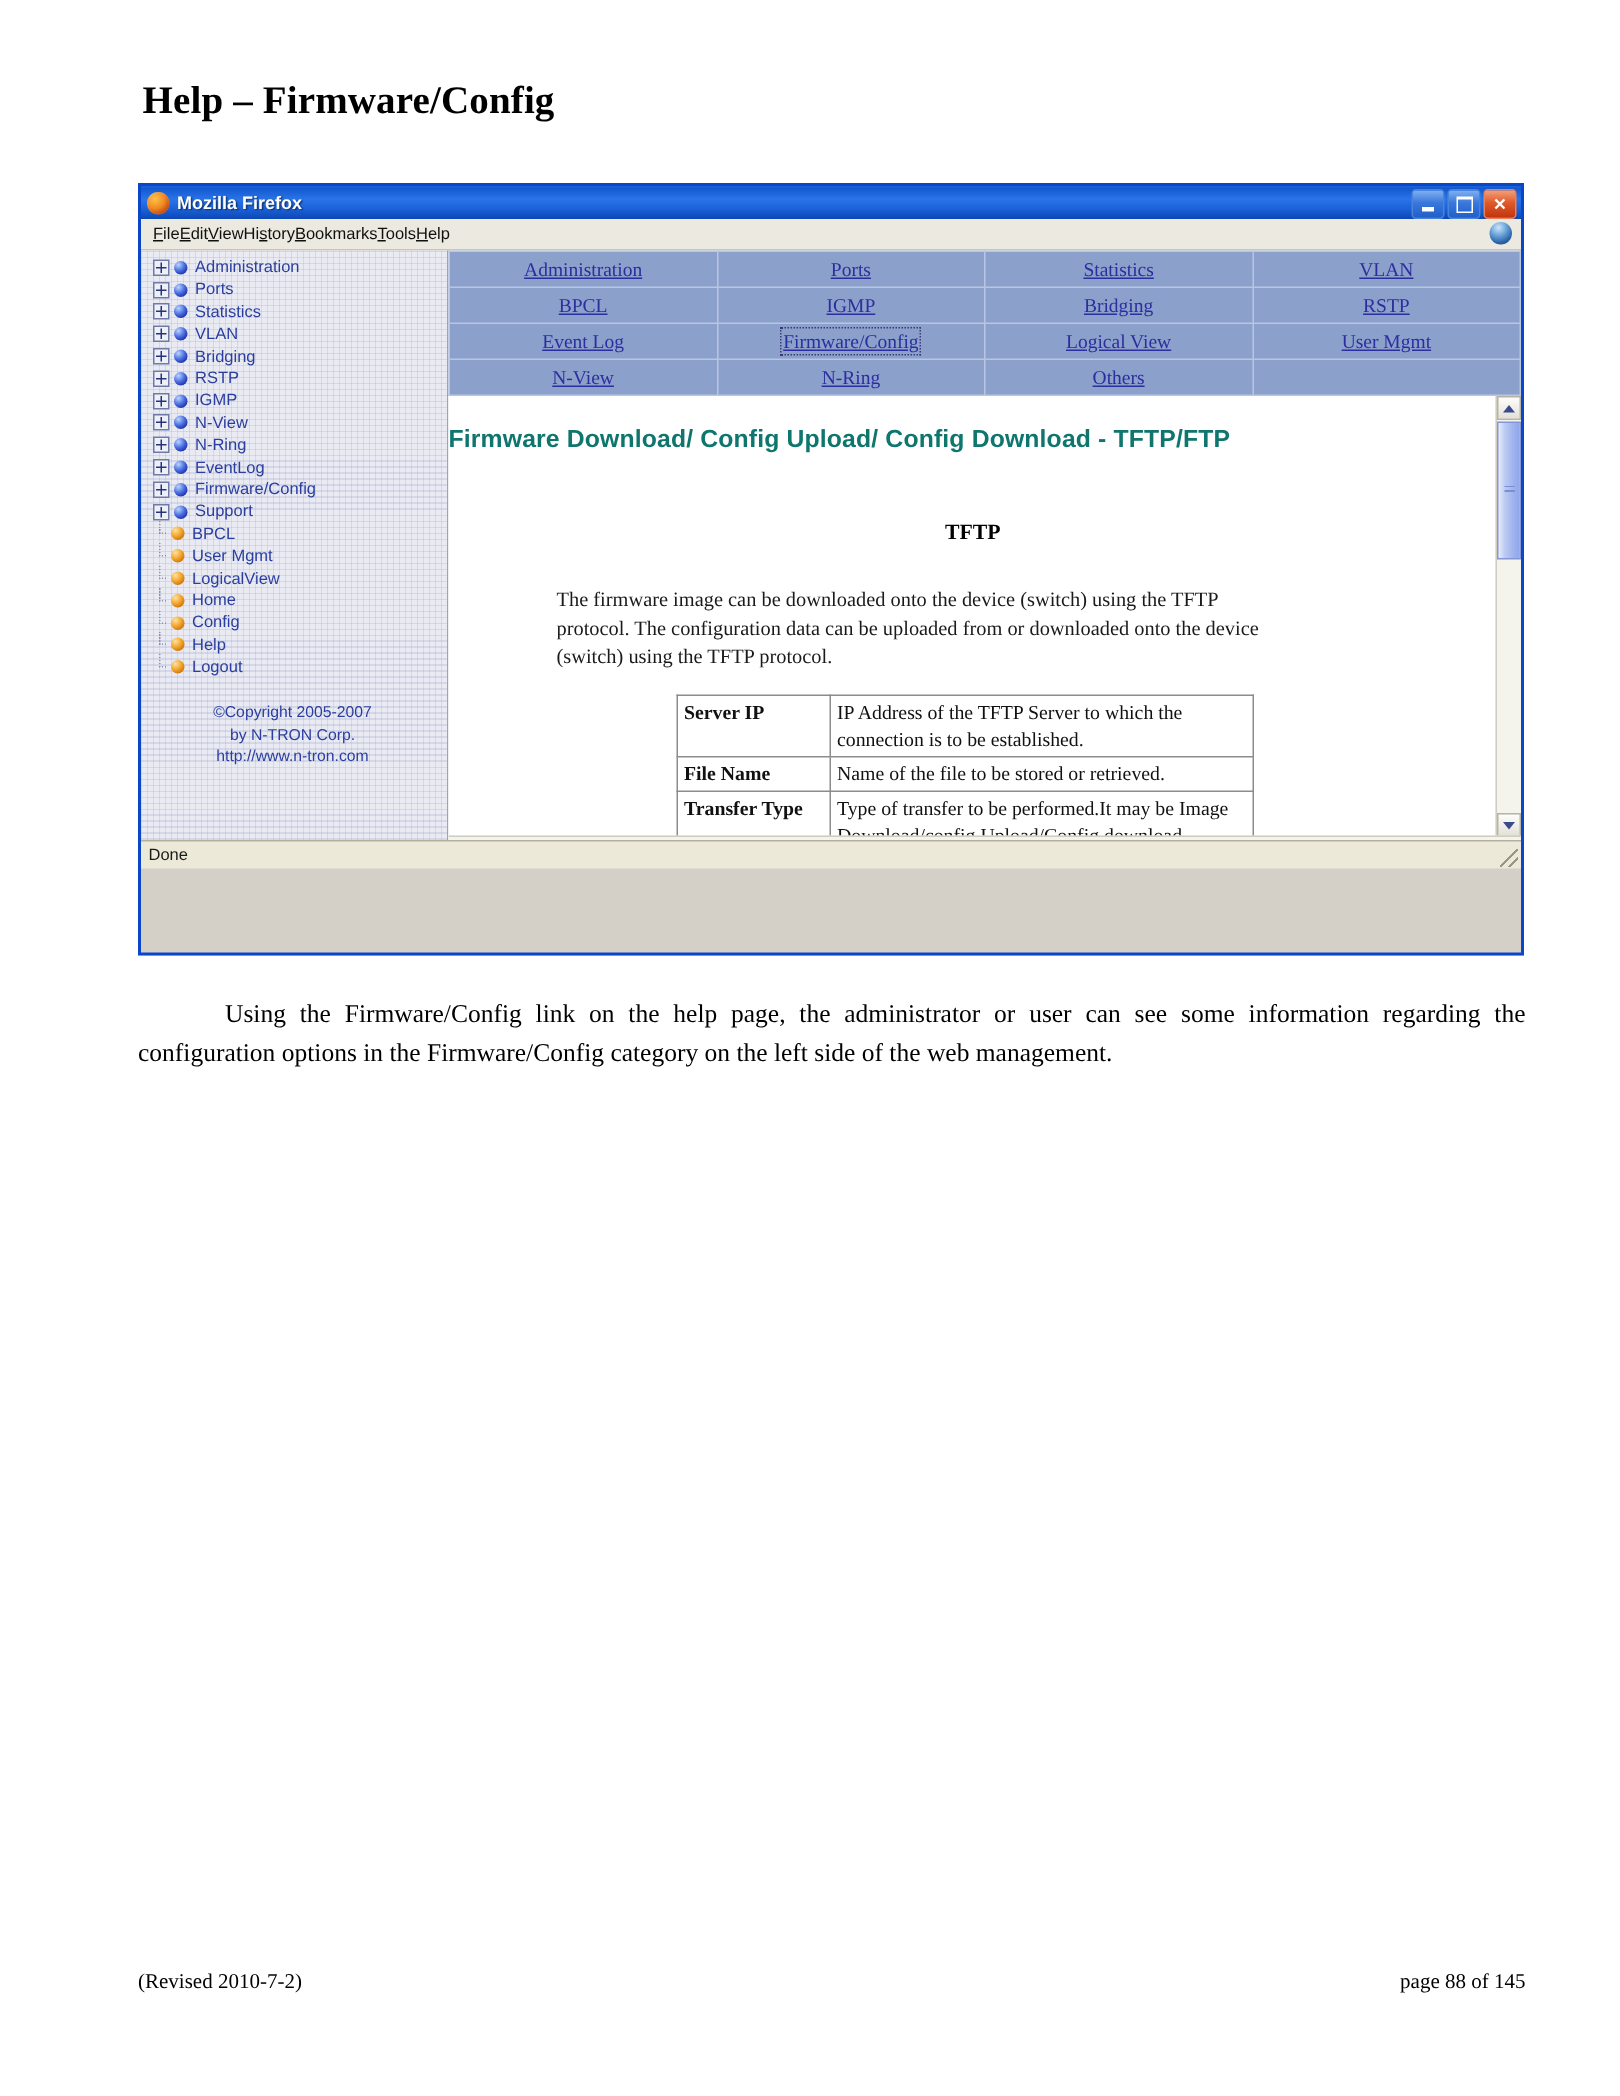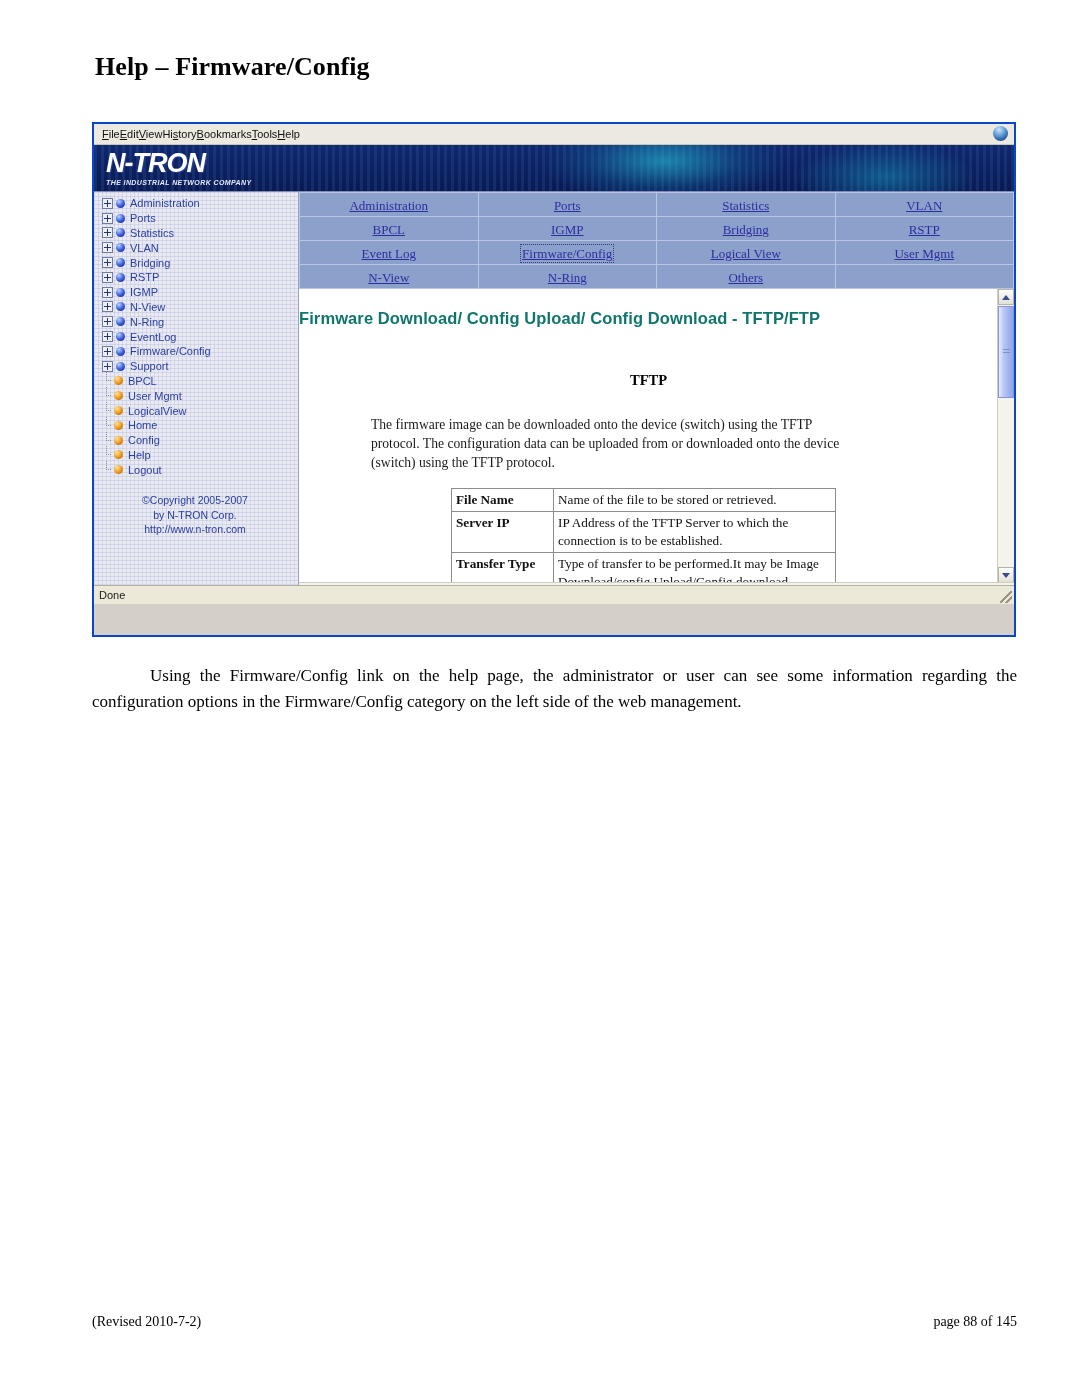--- a/index.html
+++ b/index.html
@@ -433,40 +433,47 @@
 </style>
 </head>
 <body>
 
 <div class="page">
 
   <div class="page-title">Help – Firmware/Config</div>
 
   <div class="browser">
 
+    <div class="titlebar">
+      <span class="ff-icon"></span>
+      <span class="title-text">Mozilla Firefox</span>
+      <div class="winbtns">
+        <div class="winbtn">
+            <span class="min-glyph"></span>
+          </div>
+        <div class="winbtn">
+            <span class="max-glyph"></span>
+          </div>
+        <div class="winbtn close">
+            <span>✕</span>
+          </div>
+      </div>
+    </div>
 
     <div class="menubar">
       <span class="menuitem"><u>F</u><span title="File">ile</span></span>
       <span class="menuitem"><u>E</u>dit</span>
       <span class="menuitem"><u>V</u>iew</span>
       <span class="menuitem">Hi<u>s</u>tory</span>
       <span class="menuitem"><u>B</u>ookmarks</span>
       <span class="menuitem"><u>T</u>ools</span>
       <span class="menuitem"><u>H</u>elp</span>
       <span class="menu-globe"></span>
     </div>
 
-    <div class="banner">
-      <div class="banner-tex"></div>
-      <div class="logo">
-        <span class="bar"></span>
-        <div class="logo-word">N-TRON</div>
-        <div class="logo-tag">THE INDUSTRIAL NETWORK COMPANY</div>
-      </div>
-    </div>
 
     <div class="wbody">
 
       <div class="sidebar">
         <div id="tree-host">
             <div class="tree-row">
               <span class="exp-box"></span>
               <span class="bullet blue"></span>
               <span>Administration</span>
             </div>
@@ -607,26 +614,26 @@
               <span class="tail">- TFTP/FTP</span>
             </div>
 
             <div class="tftp-heading">TFTP</div>
 
             <div class="doc-para">The firmware image can be downloaded onto the device (switch) using the TFTP protocol. The configuration data can be uploaded from or downloaded onto the device (switch) using the TFTP protocol.</div>
 
             <table class="deftable">
               <tbody id="deftable-host">
                   <tr>
+                    <td class="k">Server IP</td>
+                    <td>IP Address of the TFTP Server to which the connection is to be established.</td>
+                  </tr>
+                  <tr>
                     <td class="k">File Name</td>
                     <td>Name of the file to be stored or retrieved.</td>
-                  </tr>
-                  <tr>
-                    <td class="k">Server IP</td>
-                    <td>IP Address of the TFTP Server to which the connection is to be established.</td>
                   </tr>
                   <tr>
                     <td class="k">Transfer Type</td>
                     <td>Type of transfer to be performed.It may be Image Download/config Upload/Config download.</td>
                   </tr>
                 </tbody>
             </table>
 
           </div>
 

